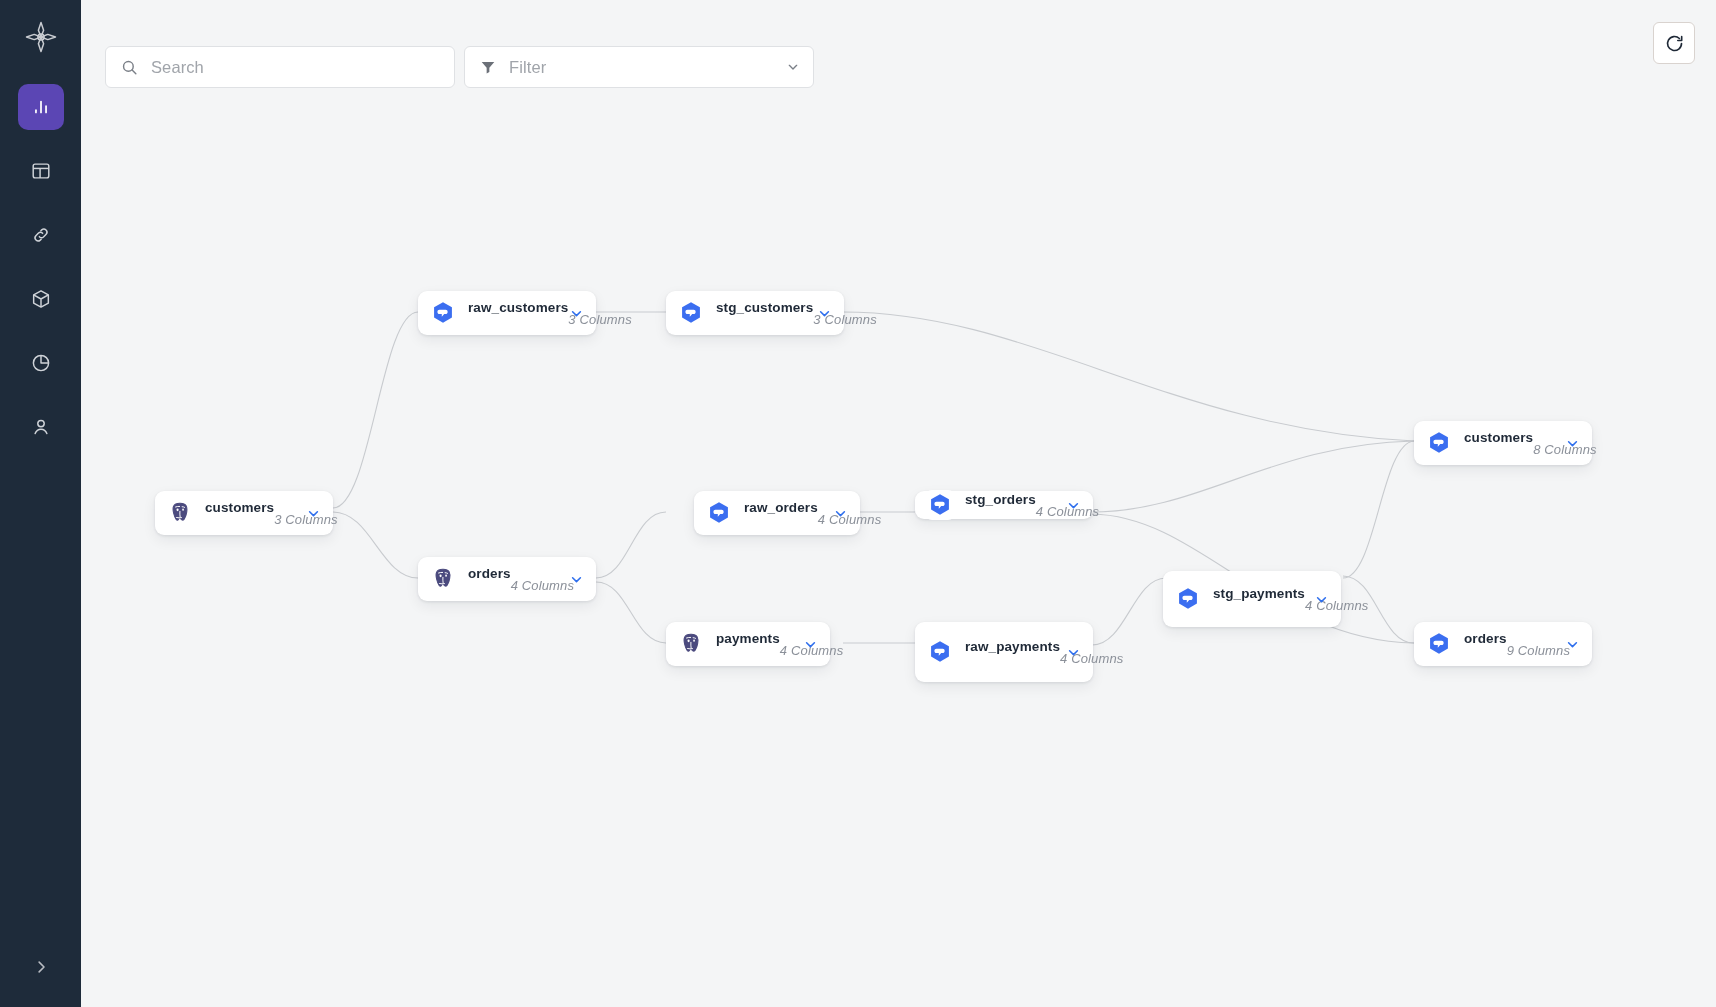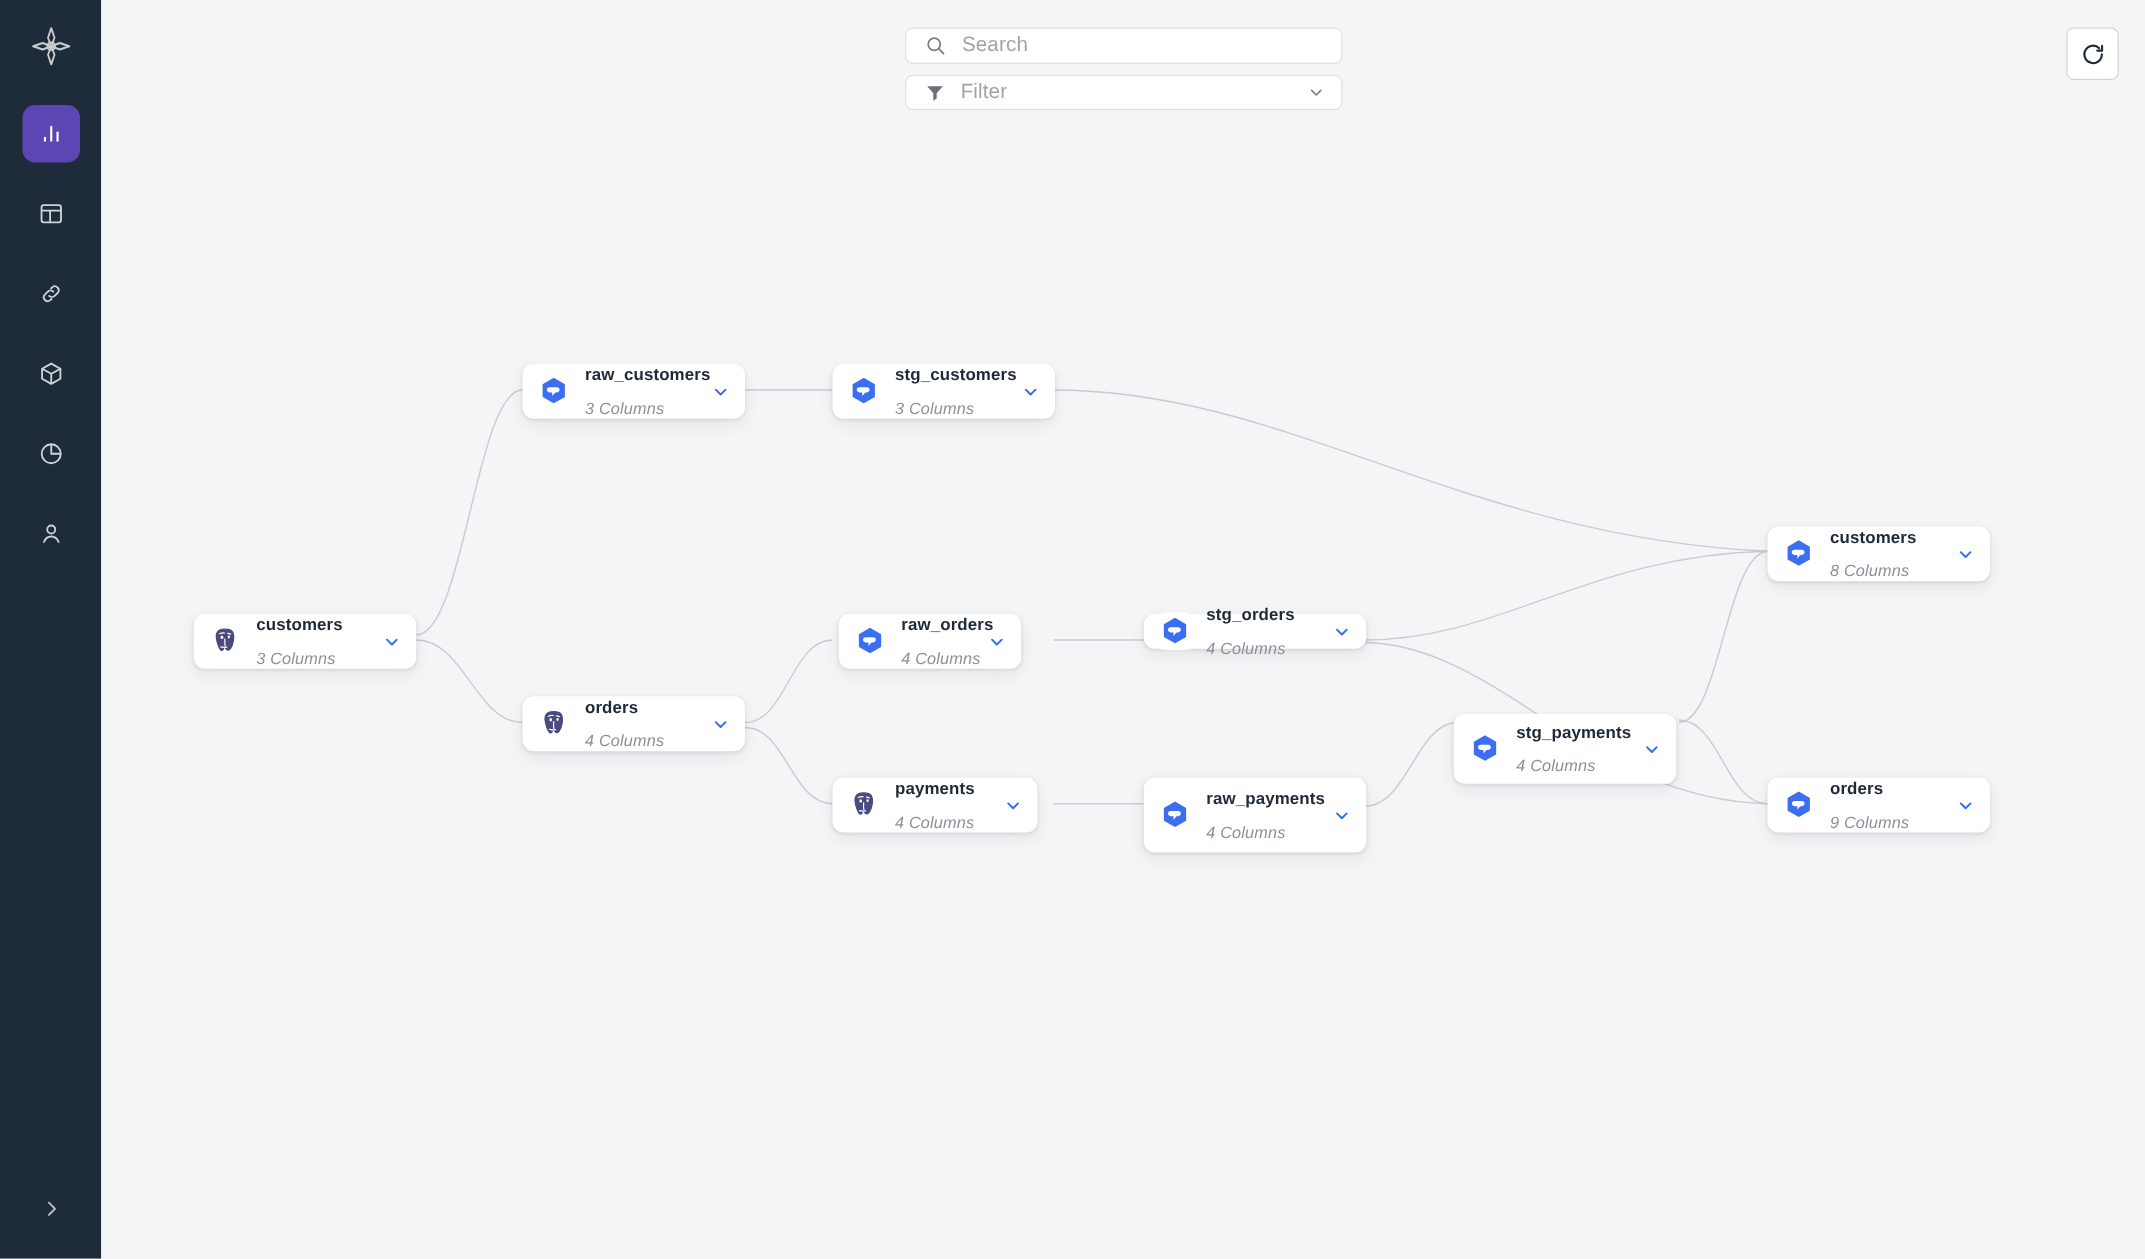--- a/index.html
+++ b/index.html
@@ -33,23 +33,22 @@
     display: flex; align-items: center; justify-content: center;
     height: 44px; cursor: pointer;
   }
 
   
   .main { position: relative; flex: 1 1 auto; height: 1007px; background: #f4f5f6; overflow: hidden; }
 
   .toolbar {
     position: absolute; top: 0; left: 0; right: 0; height: 88px;
     padding: 22px 24px 0 24px;
-    display: flex; align-items: center; gap: 9px;
+    display: flex; align-items: flex-end; gap: 9px;
     z-index: 5;
-    flex-direction: column;
   }
   .field {
     height: 42px; background: #ffffff;
     border: 1px solid #dfe1e4; border-radius: 6px;
     display: flex; align-items: center; gap: 12px;
     padding: 0 14px;
     position: relative;
   }
   .field-search { width: 350px; }
   .field-filter { width: 350px; padding-right: 33px; }
@@ -84,21 +83,21 @@
     user-select: none;
   }
   .node-ico {
     width: 30px; height: 30px; flex: 0 0 30px;
     border-radius: 7px;
     display: flex; align-items: center; justify-content: center;
     margin-right: 10px;
     background: #fff;
   }
   .node-ico.pg { background: #ffffff; }
-  .node-body { flex: 1 1 auto; display: flex; flex-direction: column; justify-content: space-between; min-width: 0; }
+  .node-body { flex: 1 1 auto; display: flex; justify-content: space-between; min-width: 0; }
   .node-title {
     font-size: 13.5px; font-weight: bold; color: #1f2937;
     letter-spacing: .1px; line-height: 15px; white-space: nowrap;
   }
   .node-sub {
     font-size: 13px; color: #8b9099; line-height: 14px;
     letter-spacing: .15px; white-space: nowrap; margin-top: 13px; font-style: italic;
   }
   .node-chev { flex: 0 0 auto; margin-left: 10px; display: flex; align-items: center; }
 </style>
@@ -305,21 +304,21 @@
             <span class="node-body">
               <span class="node-title">stg_customers</span>
               <span class="node-sub">3 Columns</span>
             </span>
             <span class="node-chev">
               <svg width="17" height="17" viewBox="0 0 24 24">
                 <path d="M6.5 9.5 12 15l5.5-5.5" fill="none" stroke="#2f6fed" stroke-width="2.2" stroke-linecap="round" stroke-linejoin="round"></path>
               </svg>
             </span>
           </div>
-          <div class="node" style="left: 590px; top: 491px; width: 146px; height: 44px;">
+          <div class="node" style="left: 613px; top: 491px; width: 166px; height: 44px;">
             <span class="node-ico">
               <svg width="26" height="26" viewBox="0 0 28 28">
                 <path d="M14 2.4 23.6 7.9v11L14 24.4 4.4 18.9v-11z" fill="#3b6ef0"></path>
                 <path d="M10.2 10.6h6.6c1.4 0 2.2 1 2.2 2.2 0 1.3-.9 2.2-2.2 2.2h-1.5l-2.6 3.1v-3.1h-2.5c-1.3 0-2.2-.9-2.2-2.2 0-1.2.9-2.2 2.2-2.2z" fill="#ffffff"></path>
               </svg>
             </span>
             <span class="node-body">
               <span class="node-title">raw_orders</span>
               <span class="node-sub">4 Columns</span>
             </span>

